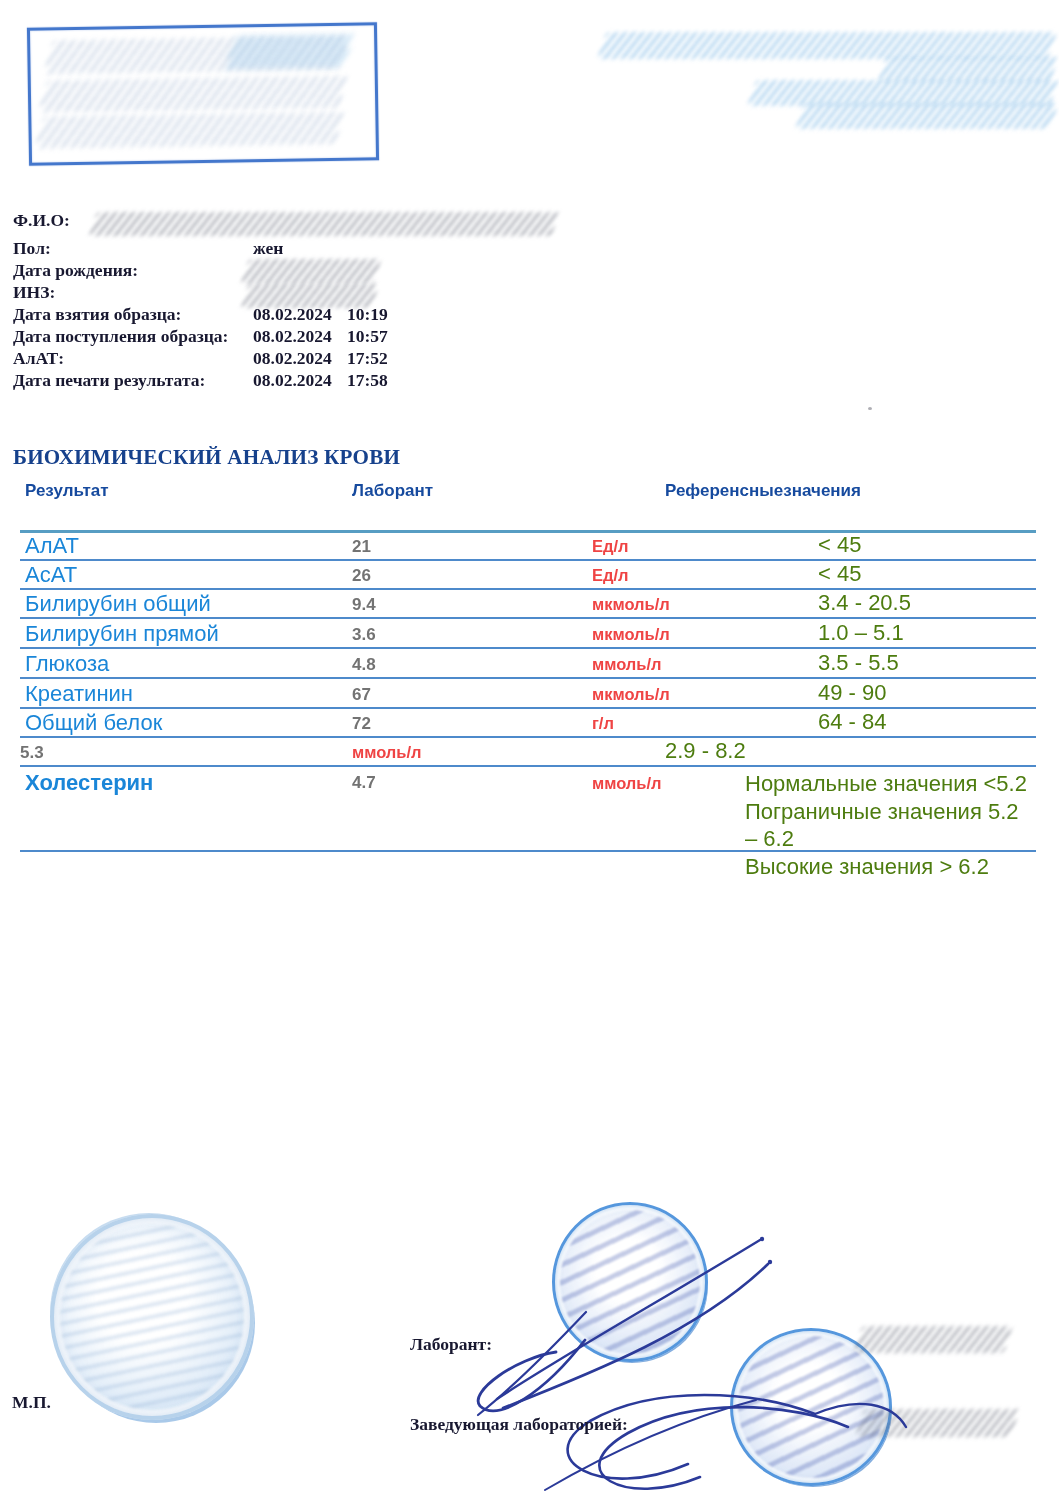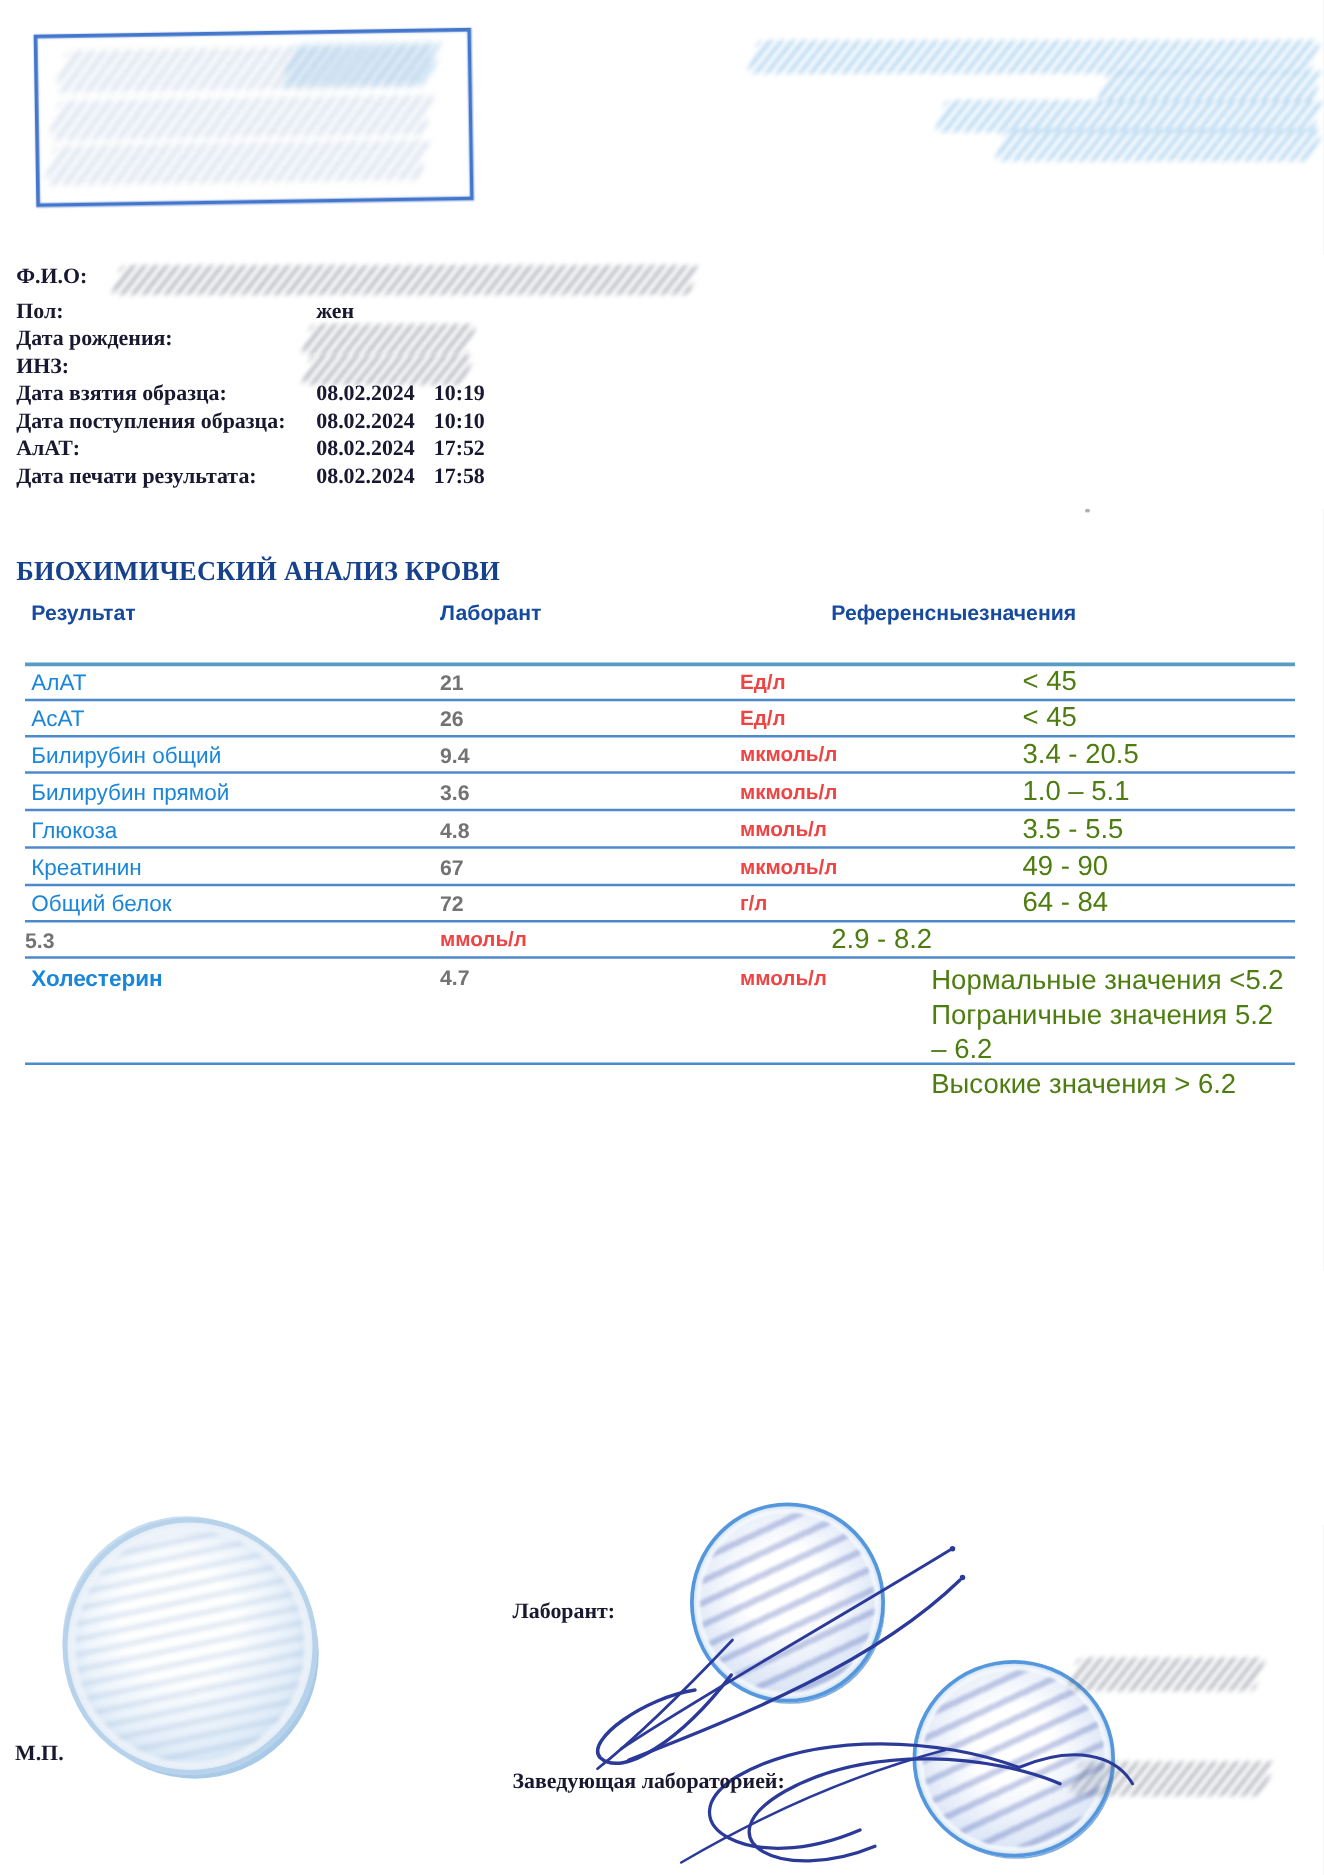--- a/index.html
+++ b/index.html
@@ -58,21 +58,21 @@
   .tbl{
     position:absolute;left:20px;top:530px;width:1016px;
     border-top:3px solid rgba(58,140,185,0.85);
   }
   .tr{
     display:grid;grid-template-columns:332px 240px 153px 291px;
     border-bottom:2px solid rgba(47,117,194,0.85);
     align-items:end;
   }
   .tr > div{white-space:nowrap;}
-  .td-name{padding-left:5px;font-size:18px;color:#1a86d8;line-height:24px;padding-bottom:1px;}
+  .td-name{padding-left:5px;font-size:22px;color:#1a86d8;line-height:24px;padding-bottom:1px;}
   .td-res{font-size:17px;font-weight:bold;color:#737373;line-height:24px;padding-bottom:0;}
   .td-unit{font-size:16.5px;font-weight:bold;color:#ef4444;line-height:24px;padding-bottom:1px;}
   .td-ref{font-size:22px;color:#4d7c0f;padding-left:73px;line-height:24px;padding-bottom:2px;}
   .tr.tall{align-items:start;}
   .tr.tall .td-name,.tr.tall .td-res,.tr.tall .td-unit{padding-top:4px;font-weight:bold;}
   .tr.tall .td-ref{
     padding-left:0;padding-top:3px;white-space:pre-line;line-height:27.5px;font-weight:500;
   }
   
   .stamp-round{position:absolute;border-radius:50%;}
@@ -148,21 +148,21 @@
     <span class="smudge gray" style="left:232px;top:2px;width:130px;height:24px;"></span>
   </div>
   <div class="pt-line" style="top:304px;">
     <span>Дата взятия образца:</span>
     <span class="date">08.02.2024</span>
     <span class="time">10:19</span>
   </div>
   <div class="pt-line" style="top:326px;">
     <span>Дата поступления образца:</span>
     <span class="date">08.02.2024</span>
-    <span class="time">10:10</span>
+    <span class="time">10:57</span>
   </div>
   <div class="pt-line" style="top:348px;">
     <span>АлАТ:</span>
     <span class="date">08.02.2024</span>
     <span class="time">17:52</span>
   </div>
   <div class="pt-line" style="top:370px;">
     <span>Дата печати результата:</span>
     <span class="date">08.02.2024</span>
     <span class="time">17:58</span>
@@ -262,16 +262,16 @@
       <path d="M478,1415 C512,1388 550,1350 586,1312" stroke-width="2.2"></path>
     </g>
     <g stroke="#2b3a99" fill="none" stroke-linecap="round">
       <path d="M688,1464 C600,1502 530,1458 590,1421 C655,1384 755,1391 815,1414" stroke-width="2.6"></path>
       <path d="M700,1477 C625,1508 560,1472 628,1433 C696,1395 795,1404 848,1427" stroke-width="2.6"></path>
       <path d="M815,1414 C858,1396 892,1403 906,1427" stroke-width="2.4"></path>
       <path d="M545,1490 C610,1452 680,1420 756,1400" stroke-width="2.0"></path>
     </g>
   </svg>
 
-  <div class="ft-label" style="left:410px;top:1278px;">Лаборант:</div>
+  <div class="ft-label" style="left:410px;top:1334px;">Лаборант:</div>
   <div class="ft-label" style="left:410px;top:1414px;">Заведующая  лабораторией:</div>
 
 </div>
 
 </body></html>

